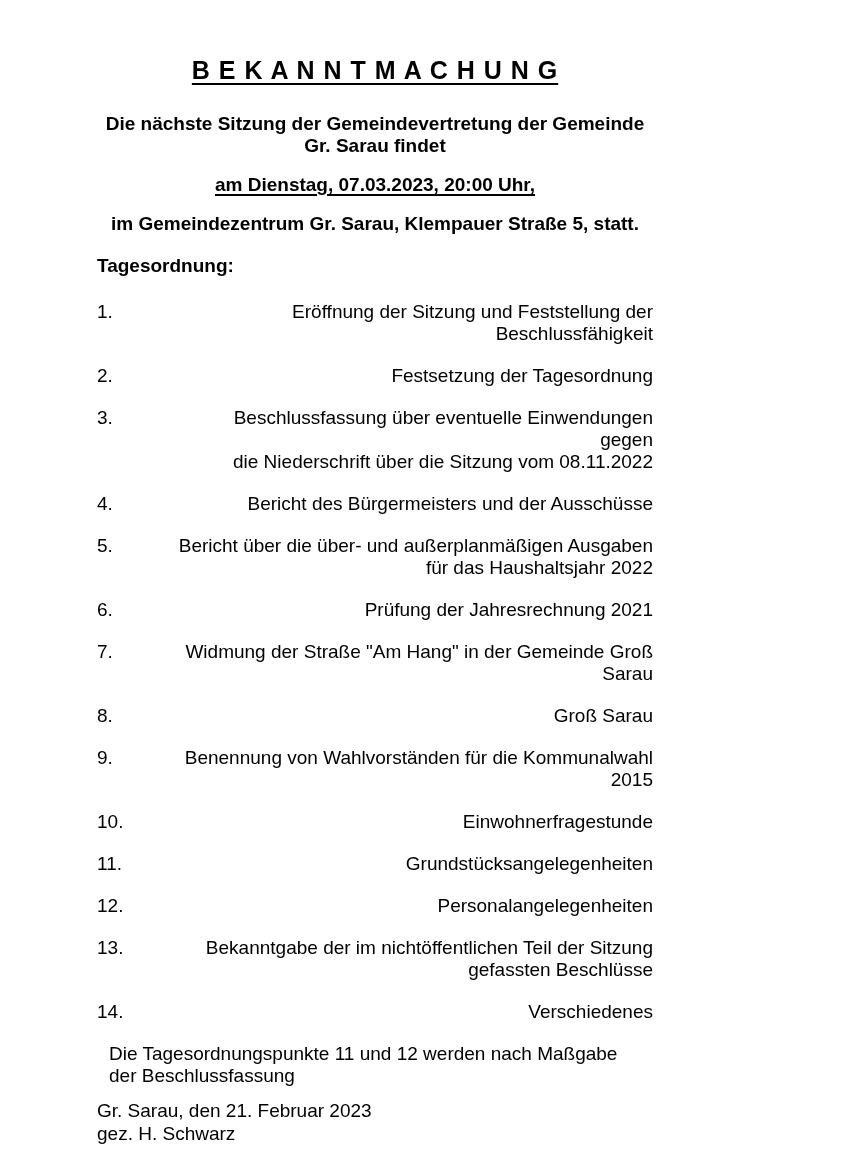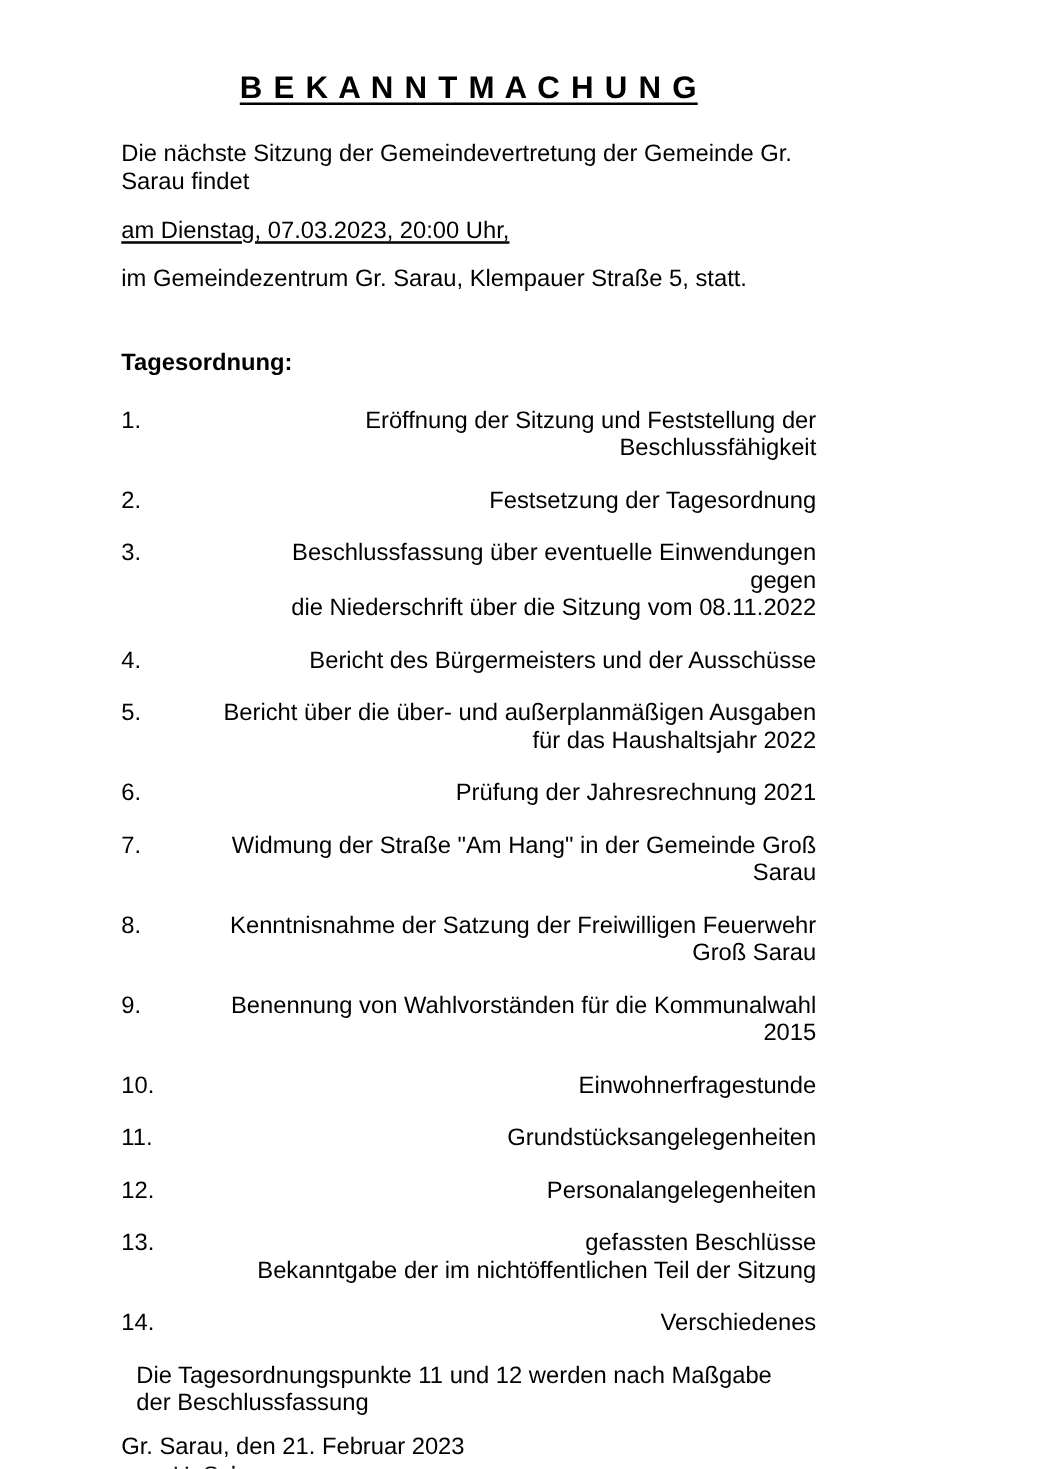--- a/index.html
+++ b/index.html
@@ -28,32 +28,32 @@
     font-weight: bold;
   }
   .doc-title .title-text {
     letter-spacing: 1px;
     text-decoration: underline;
     text-decoration-thickness: 2px;
     text-underline-offset: 4px;
     white-space: nowrap;
   }
   .intro-line {
-    text-align: left;
-    font-weight: normal;
+    text-align: center;
+    font-weight: bold;
     margin: 0 0 17px 0;
   }
   .underlined {
     text-decoration: underline;
     text-decoration-thickness: 2px;
     text-underline-offset: 3px;
   }
   .agenda-heading {
     font-weight: bold;
-    margin: 45px 0 24px 0;
+    margin: 20px 0 24px 0;
   }
   .agenda-item {
     display: flex;
     margin: 0 0 20px 0;
   }
   .agenda-num {
     flex: 0 0 81px;
     width: 81px;
   }
   .agenda-text { flex: 1 1 auto; text-align: right; }
@@ -129,21 +129,20 @@
         <div class="agenda-num">7.</div>
         <div class="agenda-text">
           <div class="line">Widmung der Straße "Am Hang" in der Gemeinde Groß</div>
           <div class="line">Sarau</div>
         </div>
       </div>
 
       <div class="agenda-item">
         <div class="agenda-num">8.</div>
         <div class="agenda-text">
-          <div class="line">Kenntnisnahme der Satzung der Freiwilligen Feuerwehr</div>
           <div class="line">Groß Sarau</div>
         </div>
       </div>
 
       <div class="agenda-item">
         <div class="agenda-num">9.</div>
         <div class="agenda-text">
           <div class="line">Benennung von Wahlvorständen für die Kommunalwahl</div>
           <div class="line">2015</div>
         </div>
@@ -166,22 +165,22 @@
       <div class="agenda-item">
         <div class="agenda-num">12.</div>
         <div class="agenda-text">
           <div class="line">Personalangelegenheiten</div>
         </div>
       </div>
 
       <div class="agenda-item">
         <div class="agenda-num">13.</div>
         <div class="agenda-text">
+          <div class="line">Bekanntgabe der im nichtöffentlichen Teil der Sitzung</div>
           <div class="line">gefassten Beschlüsse</div>
-          <div class="line">Bekanntgabe der im nichtöffentlichen Teil der Sitzung</div>
         </div>
       </div>
 
       <div class="agenda-item">
         <div class="agenda-num">14.</div>
         <div class="agenda-text">
           <div class="line">Verschiedenes</div>
         </div>
       </div>
     </div>

